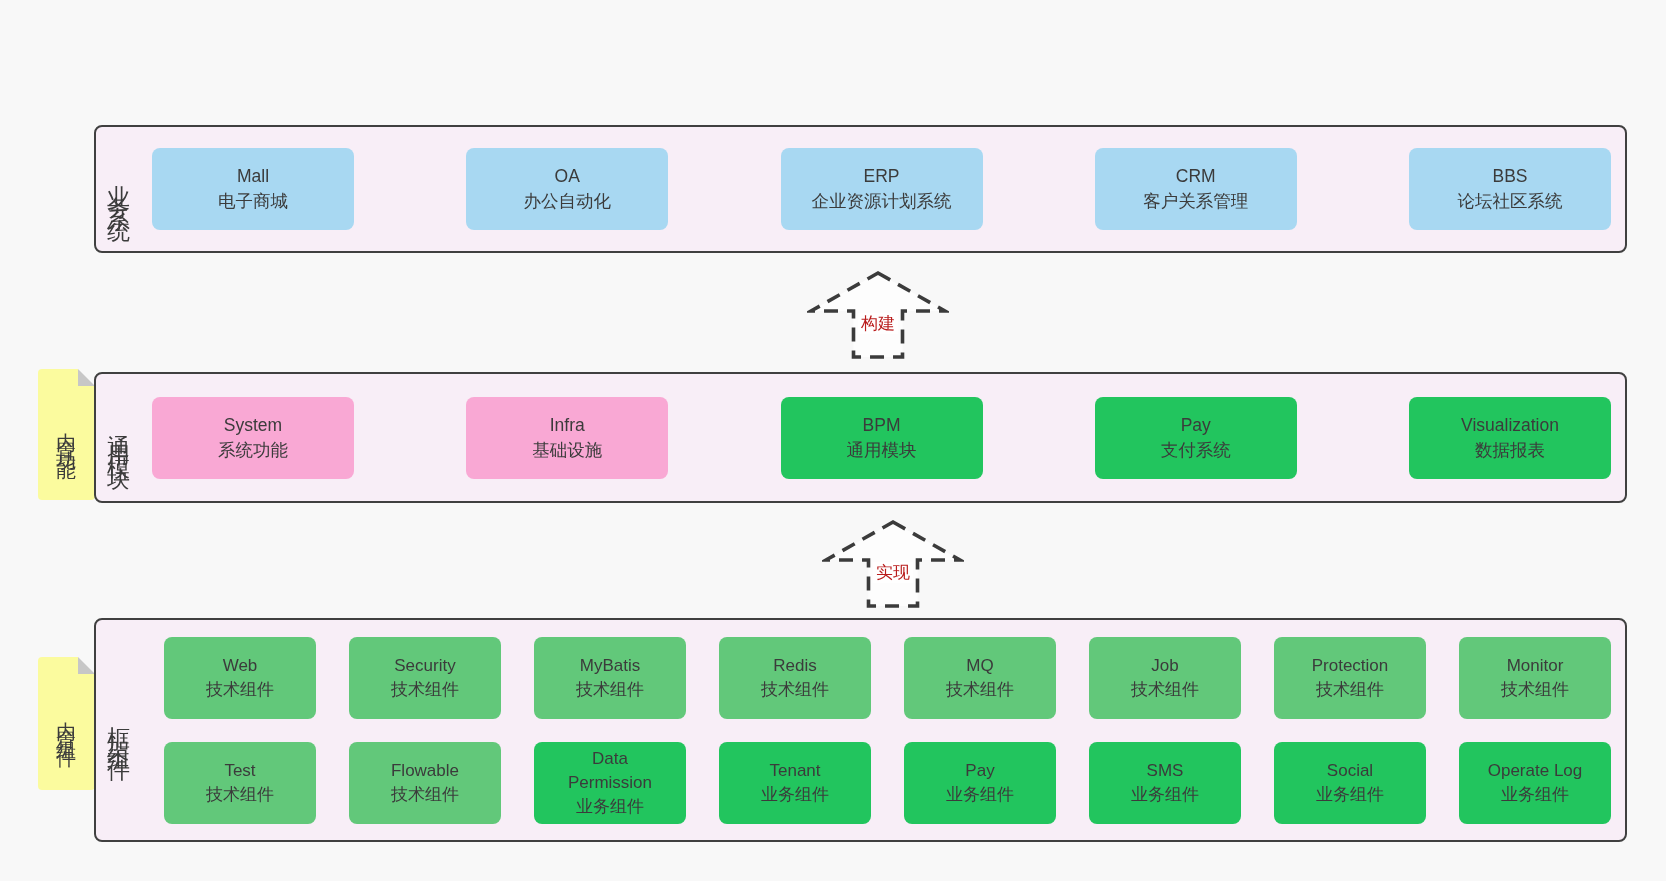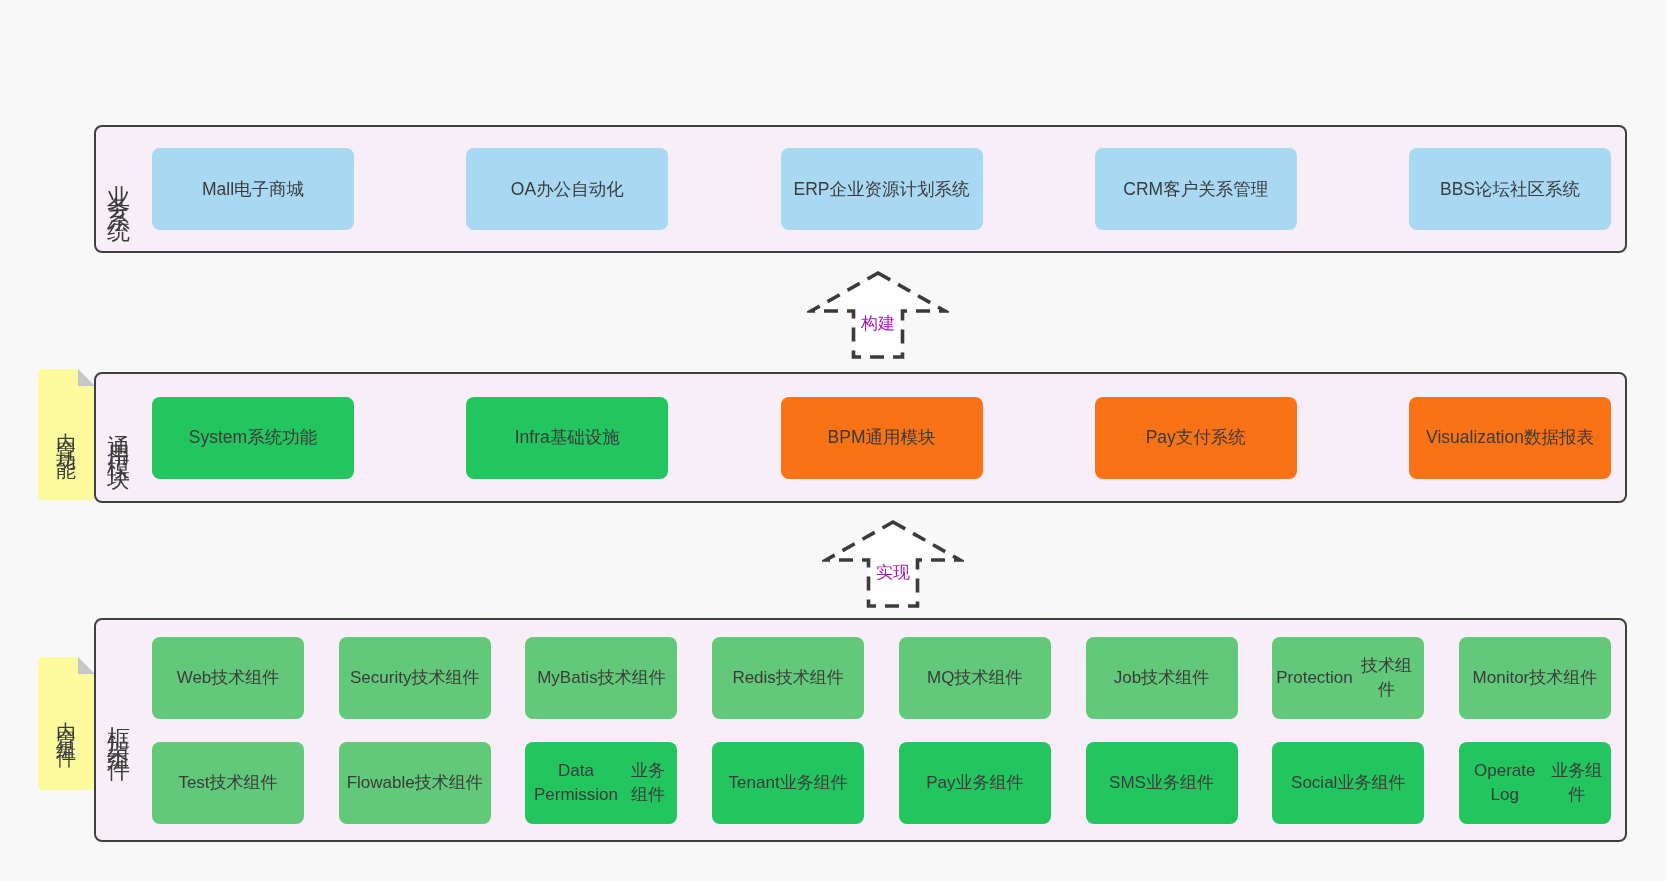--- a/index.html
+++ b/index.html
@@ -15,35 +15,35 @@
 
   
   .section{position:absolute;left:94px;width:1533px;background:#f8eef7;border:2px solid #404040;
         border-radius:8px;box-sizing:border-box;display:flex;align-items:stretch;}
   .vlabel{writing-mode:vertical-rl;text-orientation:upright;font-size:23px;letter-spacing:11px;
         color:#3b3b3b;align-self:center;margin-left:11px;line-height:1;}
   .rows{flex:1;margin:0 14px 0 22px;display:flex;flex-direction:column;justify-content:center;gap:23px;}
   .row{display:flex;justify-content:space-between;}
 
   
-  .box{width:202px;height:82px;border-radius:8px;display:flex;flex-direction:row;
+  .box{width:202px;height:82px;border-radius:8px;display:flex;flex-direction:column;
         align-items:center;justify-content:center;text-align:center;
         font-size:17.5px;line-height:25px;color:#3b3b3b;}
-  .box.small{width:152px;line-height:24px;font-size:17px;padding:0 4px;box-sizing:border-box;}
+  .box.small{width:152px;line-height:24px;font-size:17px;padding:0 16px;box-sizing:border-box;margin-left:12px;}
   .b-blue{background:#a8d8f2;}
-  .b-red{background:#22c55e;}
-  .b-pink{background:#f97316;}
+  .b-red{background:#f9a8d4;}
+  .b-pink{background:#22c55e;}
   .b-green{background:#62c87a;}
   .b-lgreen{background:#22c55e;}
 
   
   .arrow{position:absolute;width:142px;height:90px;}
   .arrow svg{display:block;}
   .arrow-label{position:absolute;top:43px;left:50%;transform:translateX(-50%);
-        background:#ffffff;padding:0 3px;font-size:17px;color:#a21caf;white-space:nowrap;line-height:21px;}
+        background:#ffffff;padding:0 3px;font-size:17px;color:#b91c1c;white-space:nowrap;line-height:21px;}
 </style>
 </head>
 <body>
 
 <div id="stage">
 
   <div class="note" style="top:369px;height:131px;">
     <span class="fold"></span>
     <span class="note-text">内置功能</span>
   </div>

